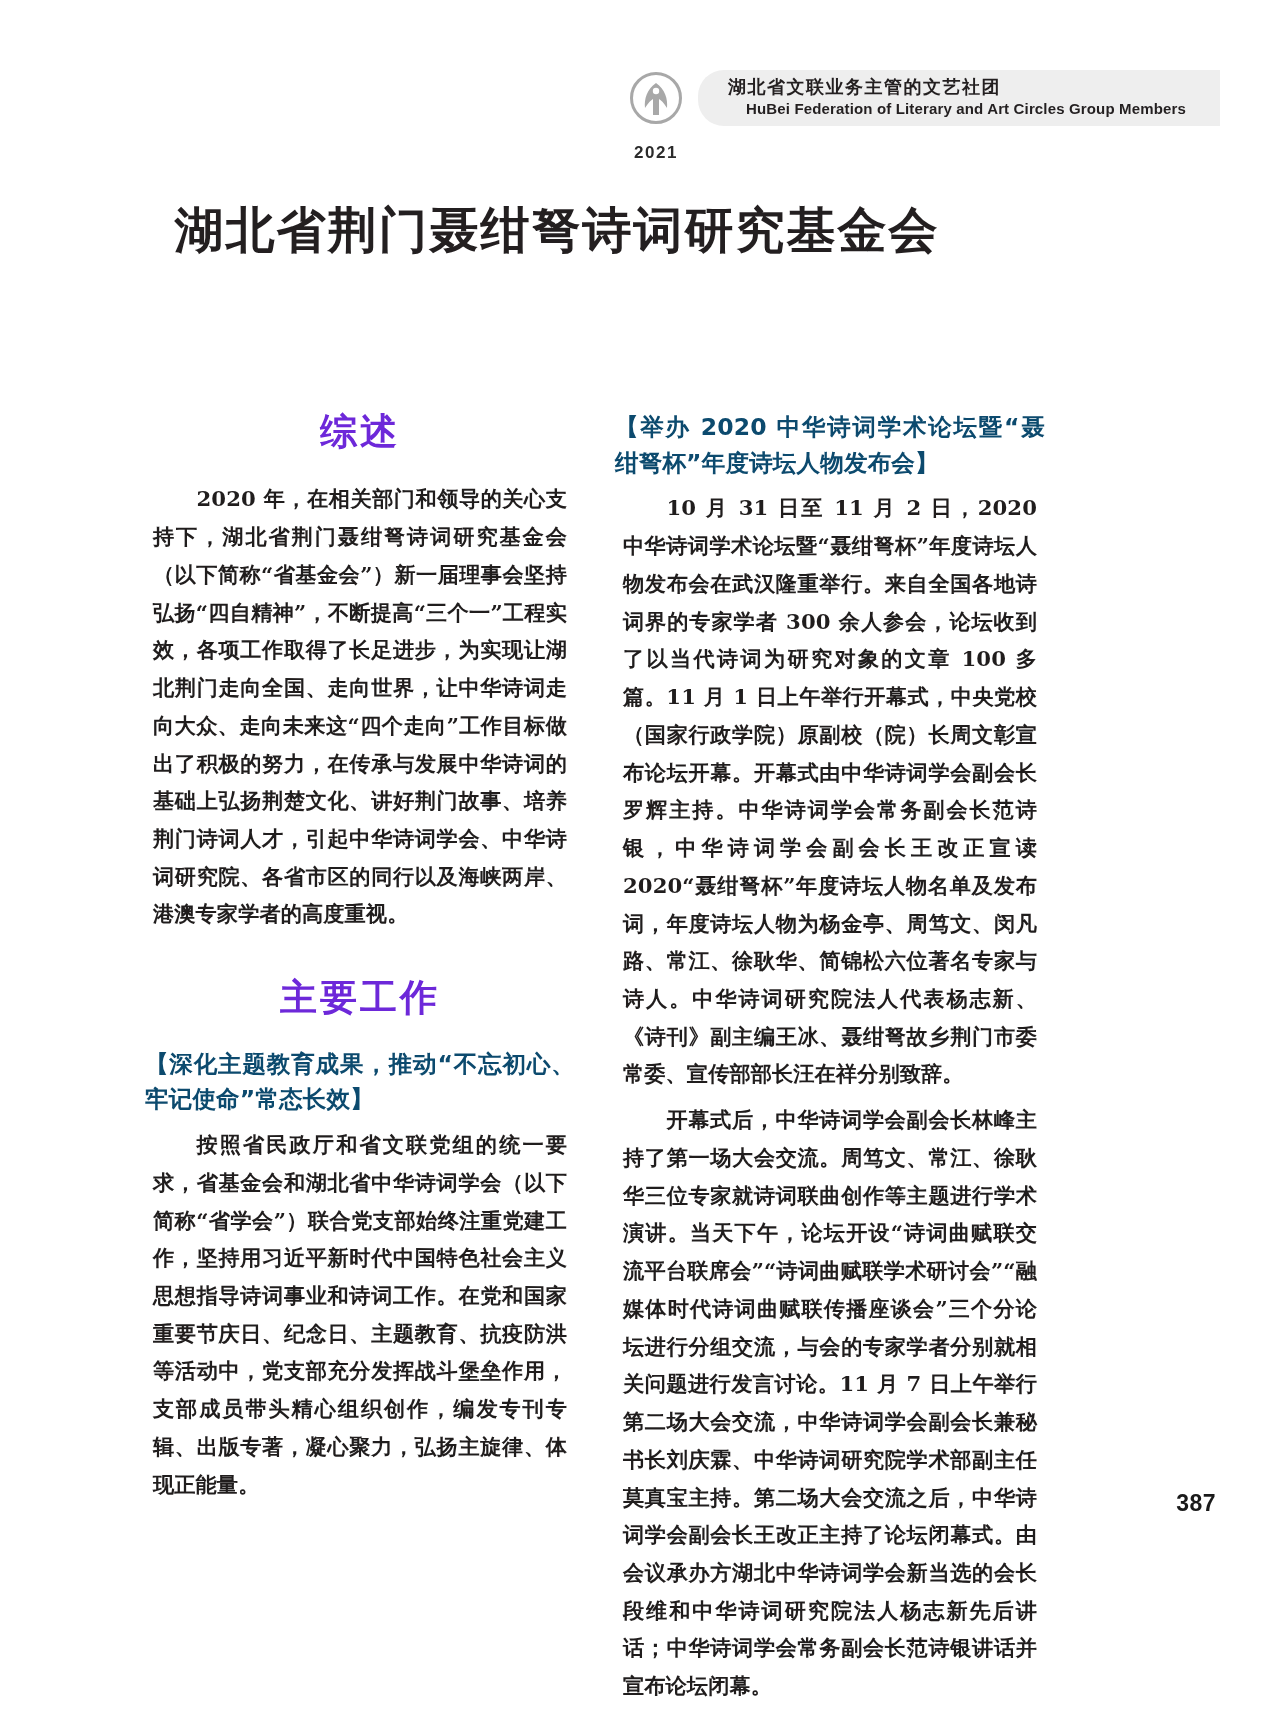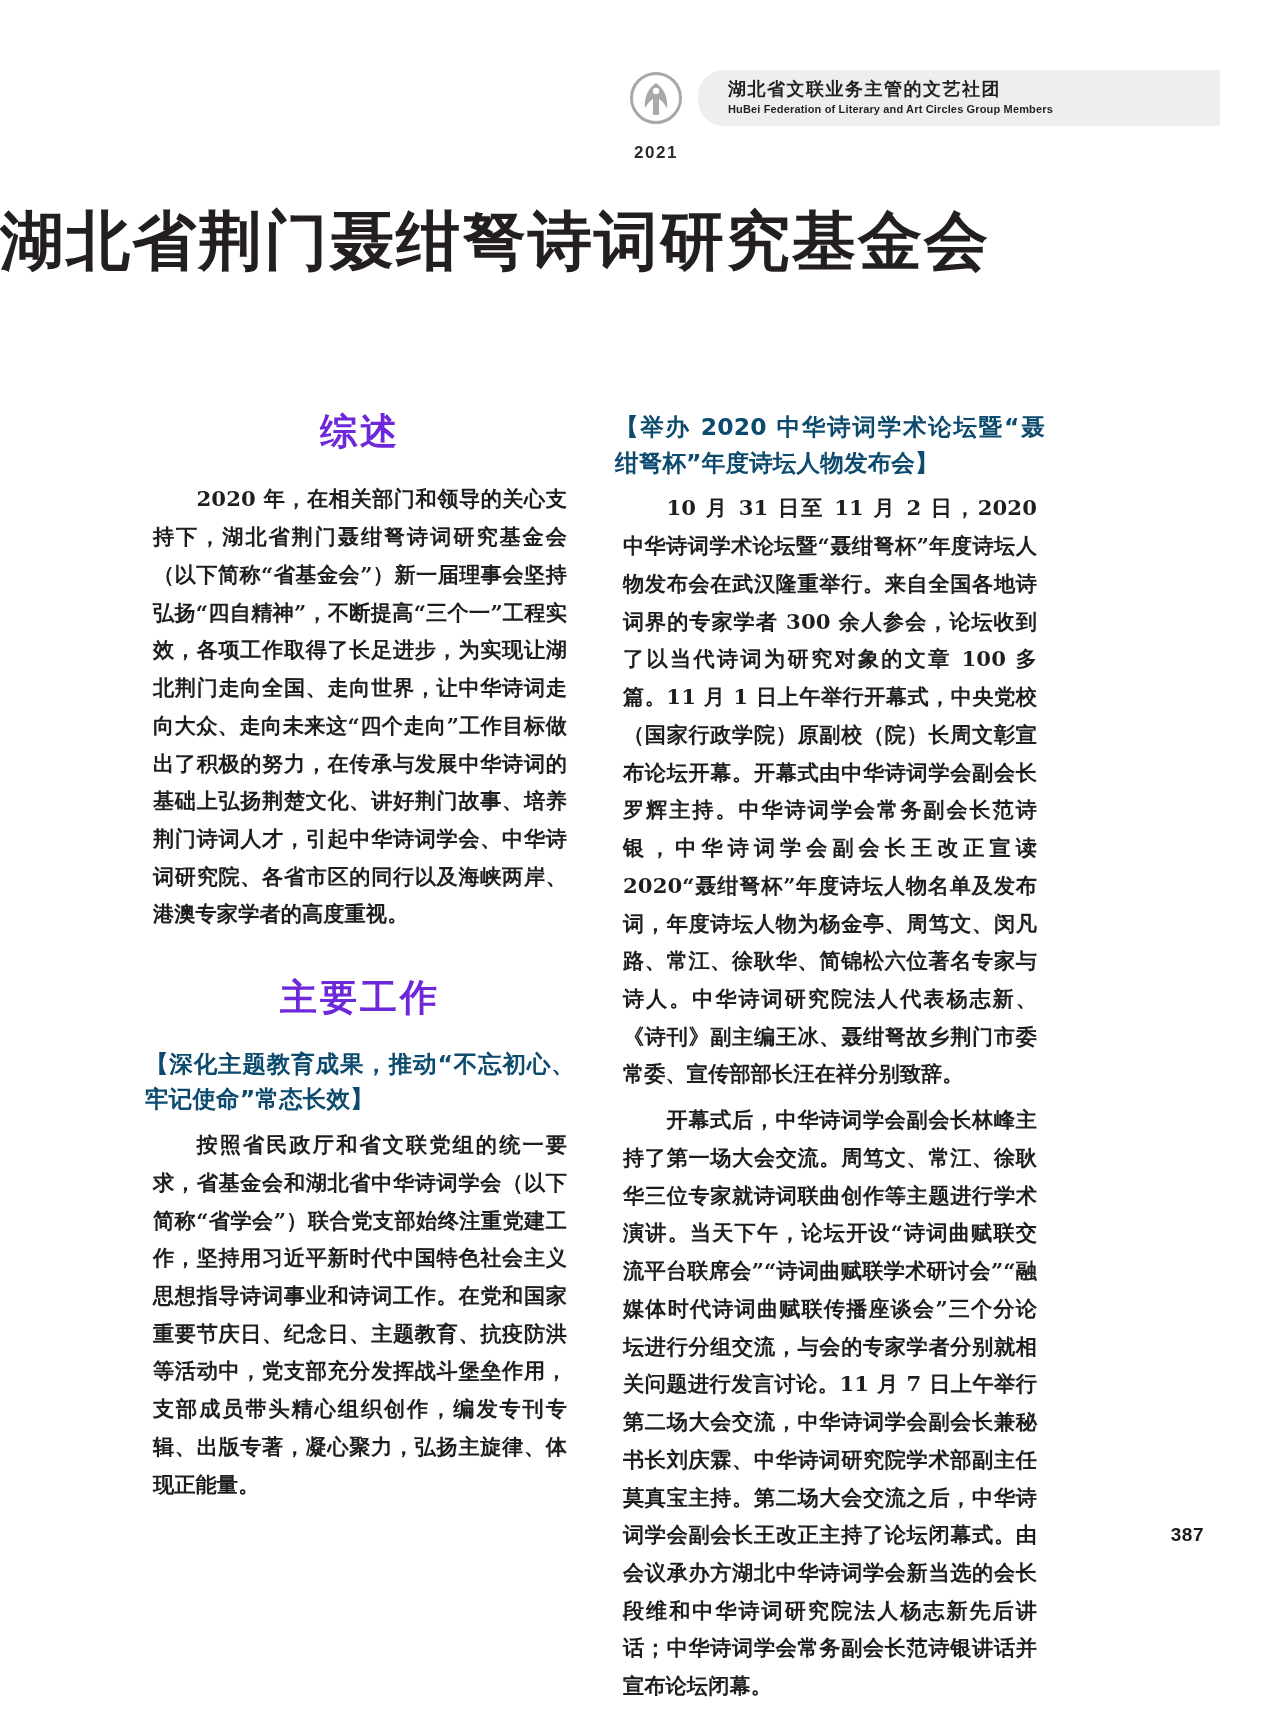--- a/index.html
+++ b/index.html
@@ -76,37 +76,39 @@
     font-weight: bold;
     font-size: 18px;
     letter-spacing: 1.5px;
     color: #231f20;
     line-height: 1.15;
     white-space: nowrap;
   }
   .masthead-en {
     font-family: "Liberation Sans", sans-serif;
     font-weight: bold;
-    font-size: 11px;
+    font-size: 15px;
     letter-spacing: 0.15px;
     color: #231f20;
     line-height: 1.2;
     margin-top: 3px;
     white-space: nowrap;
+    text-align: center;
   }
 
   
   .page-title {
     position: absolute;
     left: 0;
     top: 198px;
     width: 1114px;
+    text-align: center;
     font-family: "DejaVu Serif", "Liberation Serif", serif;
     font-weight: bold;
-    font-size: 64px;
+    font-size: 49px;
     letter-spacing: 2px;
     color: #231f20;
     white-space: nowrap;
   }
 
   
   .columns {
     position: absolute;
     left: 145px;
     top: 410px;
@@ -154,28 +156,27 @@
     text-align: justify;
     text-justify: inter-character;
     text-indent: 2.05em;
     letter-spacing: 0.1px;
   }
   p.body + p.body { margin-top: 0px; }
 
   
   .page-number {
     position: absolute;
-    right: 72px;
+    right: 60px;
     top: 1490px;
     font-family: "Liberation Sans", sans-serif;
     font-weight: bold;
-    font-size: 19px;
+    font-size: 23px;
     color: #1a1a1a;
     letter-spacing: 0.5px;
-    margin-top: 34px;
   }
 </style>
 </head>
 <body>
 
 <div class="page">
 
   <div class="masthead">
     <div class="logo-block">
       <div class="logo-mark">

